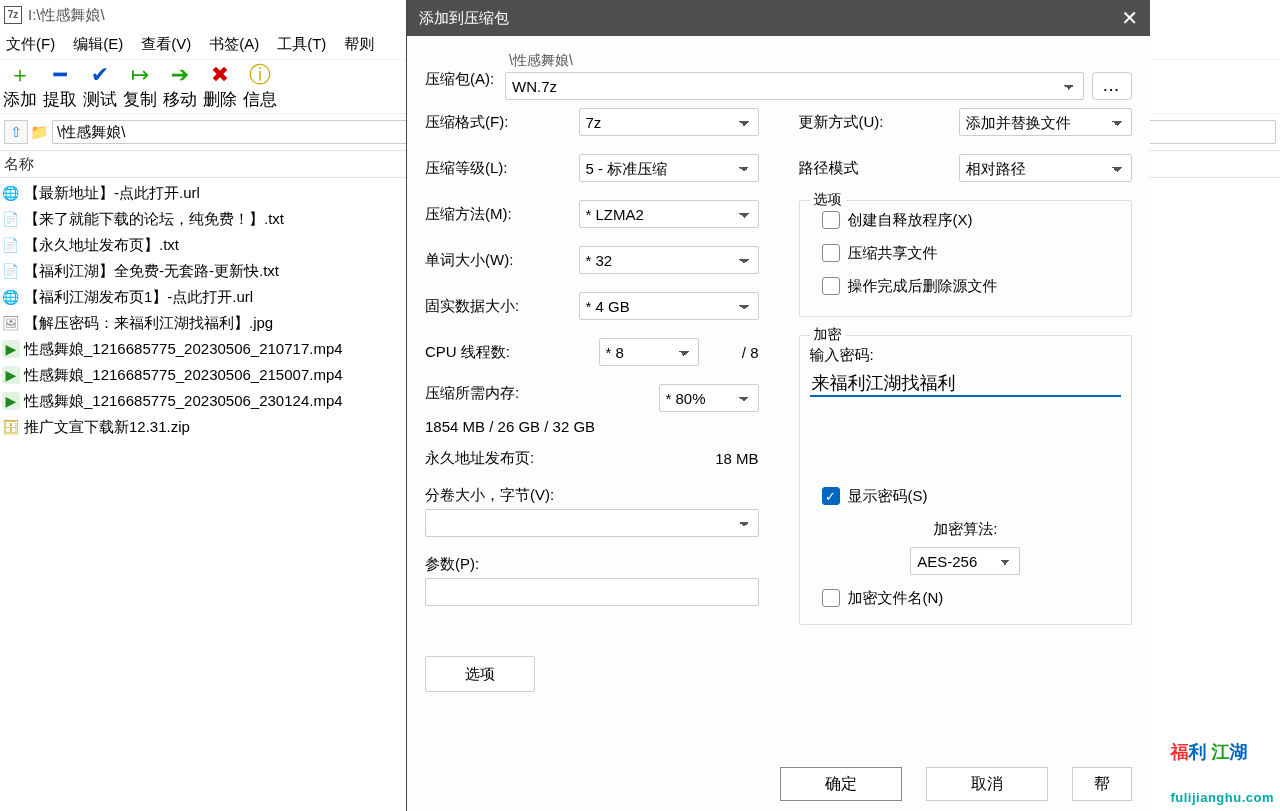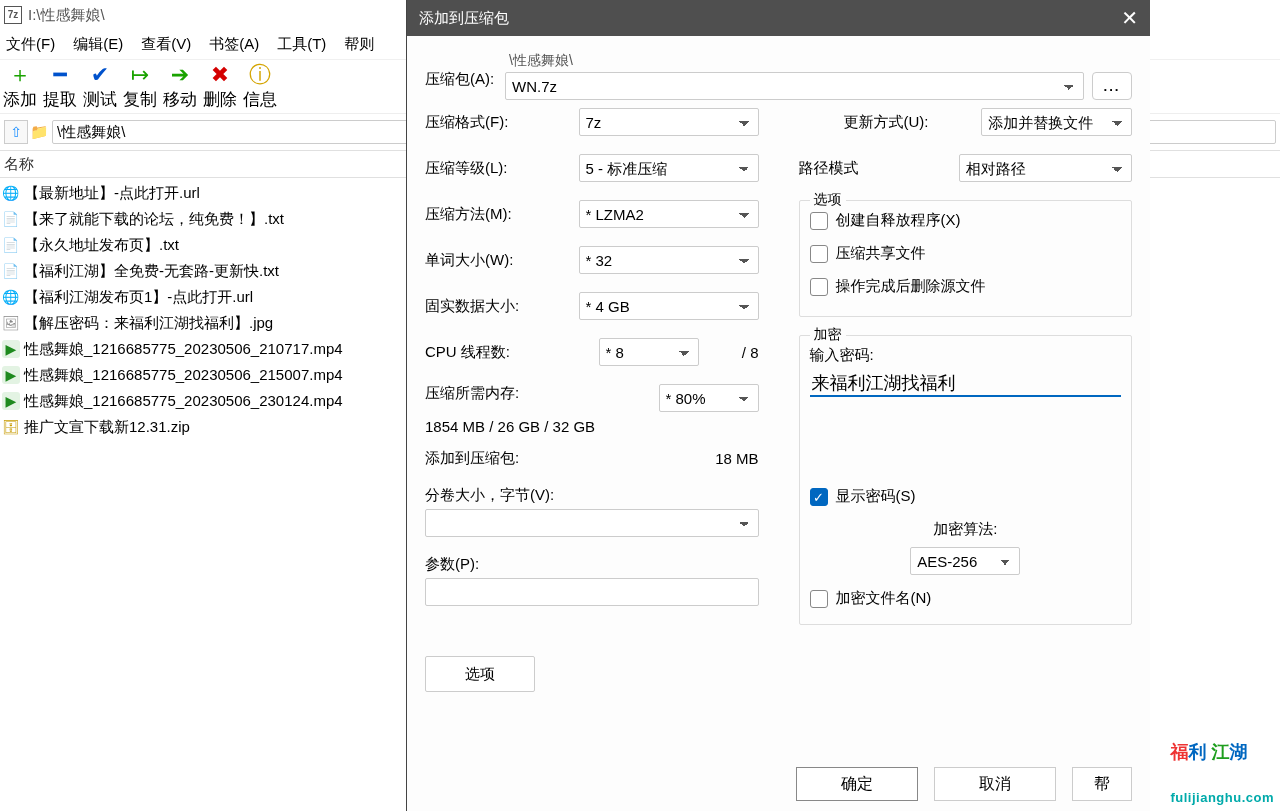--- a/index.html
+++ b/index.html
@@ -50,28 +50,28 @@
   .label-col { width:120px; flex-shrink:0;}
   .col .field-row { margin-bottom: 18px; }
   .col .field-row .lbl { flex:1; }
   .col-left .field-row .sel { width:180px;}
   .col-left .field-row.narrow .sel { width:100px; }
   .col-left .suffix { width:60px; text-align:right; padding-left:8px;}
   .col-right .field-row .sel { flex:1;}
 
   .groupbox { border:1px solid #ddd; border-radius:2px; padding: 10px 10px 6px 10px; position:relative; margin-bottom:18px;}
   .groupbox .legend { position:absolute; top:-10px; left:10px; background:#fdfdfd; padding:0 4px; font-size:14px;}
-  .chk-row { display:flex; align-items:flex-end; gap:8px; margin-bottom:14px;}
+  .chk-row { display:flex; align-items:flex-start; gap:8px; margin-bottom:14px;margin-left:12px;}
   .chk { width:18px; height:18px; border:1px solid #888; border-radius:3px; background:#fff; flex-shrink:0; display:flex; align-items:center; justify-content:center;}
   .chk.checked { background:#0067c0; border-color:#0067c0; color:#fff; font-size:13px;}
   .pwd-field { width:100%; height:26px; border:none; border-bottom:2px solid #0067c0; padding:0 2px; font-size:18px; background:transparent;}
   .enc-alg-row{ display:flex; align-items:center; gap:8px; margin-bottom:14px;flex-direction:column;}
 
   .options-btn { width:110px; height:36px; border:1px solid #ccc; background:#fff; border-radius:2px; font-size:15px; cursor:pointer;}
-  .dlg-footer { position:absolute; bottom:10px; right:18px; display:flex; gap:16px;}
+  .dlg-footer { position:absolute; bottom:10px; right:18px; display:flex; gap:24px;}
   .okcancel { width:122px; height:34px; border:1px solid #888; background:#fff; border-radius:0; font-size:16px; cursor:pointer;}
 
   .watermark { position:absolute; right:6px; bottom:6px; font-size:18px; font-weight:bold; }
   .watermark .a{color:#e33;} .watermark .b{color:#0067c0;} .watermark .c{color:#1e9e1e;}
   .watermark .d{ display:block; font-size:13px; color:#0aa; letter-spacing:0.5px; text-align:right;margin-top:26px;}
 </style>
 </head>
 <body>
 
 <div class="main-window">
@@ -213,33 +213,33 @@
           <select class="sel"><option>* 8</option></select>
           <span class="suffix">/ 8</span>
         </div>
         <div class="field-row narrow" style="align-items:flex-start; margin-bottom:6px;">
           <span class="lbl label-col">压缩所需内存:</span>
           <span style="flex:1"></span>
           <select class="sel"><option>* 80%</option></select>
         </div>
         <div style="margin-bottom:14px;">1854 MB / 26 GB / 32 GB</div>
         <div class="field-row">
-          <span class="lbl label-col" style="flex:1">添加到压缩包:</span>
+          <span class="lbl label-col" style="flex:1">永久地址发布页:</span>
           <span>18 MB</span>
         </div>
         <div style="margin-bottom:4px;">分卷大小，字节(V):</div>
         <select class="sel" style="width:100%; margin-bottom:18px;"><option></option></select>
         <div style="margin-bottom:4px;">参数(P):</div>
         <input class="txt-in" style="width: 100%; margin-bottom: 50px;">
         <button class="options-btn">选项</button>
       </div>
 
       <div class="col col-right">
         <div class="field-row">
-          <span class="lbl" style="width:160px;margin-left:45px;">更新方式(U):</span>
+          <span class="lbl" style="width:160px;">更新方式(U):</span>
           <select class="sel"><option>添加并替换文件</option></select>
         </div>
         <div class="field-row">
           <span class="lbl" style="width:160px;">路径模式</span>
           <select class="sel"><option>相对路径</option></select>
         </div>
 
         <div class="groupbox">
           <div class="legend">选项</div>
           <div class="chk-row">

